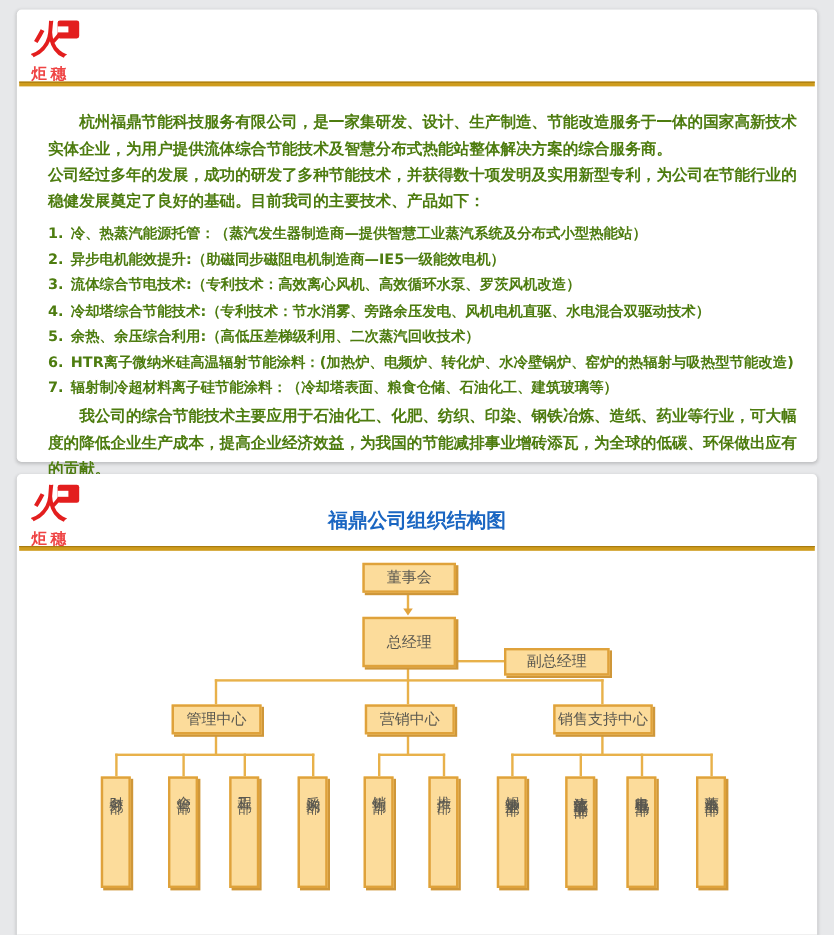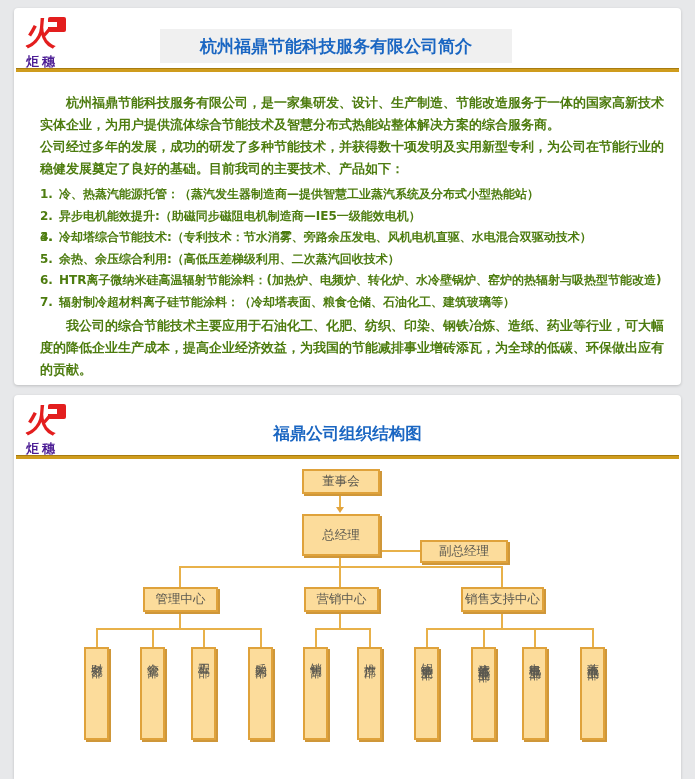--- a/index.html
+++ b/index.html
@@ -19,21 +19,21 @@
   }
   .card1 { top:8px;  height:377px; }
   .card2 { top:395px; height:384px; border-bottom-left-radius:0; border-bottom-right-radius:0; }
 
   
   .logo { position:absolute; left:12px; top:6px; width:60px; text-align:left; }
   .logo-mark { height:38px; position:relative; }
   .logo-fire { color:#e31e1e; font-size:31px; font-weight:bold; line-height:38px; display:inline-block; transform:skewX(-5deg); }
   .logo-ju { position:absolute; left:22px; top:3px; width:18px; height:15px; background:#e31e1e; border-radius:2px; }
   .logo-ju .notch { position:absolute; left:0; top:5px; width:9px; height:5px; background:#ffffff; }
-  .logo-text { font-size:13px; font-weight:bold; color:#4c1d95; letter-spacing:3px; margin-top:1px; }
+  .logo-text { font-size:13px; font-weight:bold; color:#ef4444; letter-spacing:3px; margin-top:1px; }
 
   
   .title-band {
     position:absolute; left:146px; top:21px; width:352px; height:34px;
     background:#f0f0f0; display:flex; align-items:center; justify-content:center;
   }
   .title-band h1, .title2 {
     font-size:17px; font-weight:bold; color:#1a66c2; white-space:nowrap;
   }
   .title2 {
@@ -90,33 +90,30 @@
   <div class="logo">
     <div class="logo-mark">
       <span class="logo-fire">火</span>
       <span class="logo-ju">
           <span class="notch"></span>
         </span>
     </div>
     <div class="logo-text">炬穗</div>
   </div>
 
-  <div class="title-band">
-    <h1>杭州福鼎节能科技服务有限公司简介</h1>
-  </div>
 
   <div class="gold-rule"></div>
 
   <div class="body-text">
     <p class="indent">杭州福鼎节能科技服务有限公司，是一家集研发、设计、生产制造、节能改造服务于一体的国家高新技术实体企业，为用户提供流体综合节能技术及智慧分布式热能站整体解决方案的综合服务商。</p>
     <p>公司经过多年的发展，成功的研发了多种节能技术，并获得数十项发明及实用新型专利，为公司在节能行业的稳健发展奠定了良好的基础。目前我司的主要技术、产品如下：</p>
     <ol class="tech-list">
       <li><span class="num">1.</span><span>冷、热蒸汽能源托管：（蒸汽发生器制造商—提供智慧工业蒸汽系统及分布式小型热能站）</span></li>
       <li><span class="num">2.</span><span>异步电机能效提升:（助磁同步磁阻电机制造商—IE5一级能效电机）</span></li>
-      <li><span class="num">3.</span></li>
+      <li><span class="num">3.</span><span>流体综合节电技术:（专利技术：高效离心风机、高效循环水泵、罗茨风机改造）</span></li>
       <li><span class="num">4.</span><span>冷却塔综合节能技术:（专利技术：节水消雾、旁路余压发电、风机电机直驱、水电混合双驱动技术）</span></li>
       <li><span class="num">5.</span><span>余热、余压综合利用:（高低压差梯级利用、二次蒸汽回收技术）</span></li>
       <li><span class="num">6.</span><span>HTR离子微纳米硅高温辐射节能涂料：(加热炉、电频炉、转化炉、水冷壁锅炉、窑炉的热辐射与吸热型节能改造)</span></li>
       <li><span class="num">7.</span><span>辐射制冷超材料离子硅节能涂料：（冷却塔表面、粮食仓储、石油化工、建筑玻璃等）</span></li>
     </ol>
     <p class="indent">我公司的综合节能技术主要应用于石油化工、化肥、纺织、印染、钢铁冶炼、造纸、药业等行业，可大幅度的降低企业生产成本，提高企业经济效益，为我国的节能减排事业增砖添瓦，为全球的低碳、环保做出应有的贡献。</p>
   </div>
 </section>
 
 <section class="card card2">

